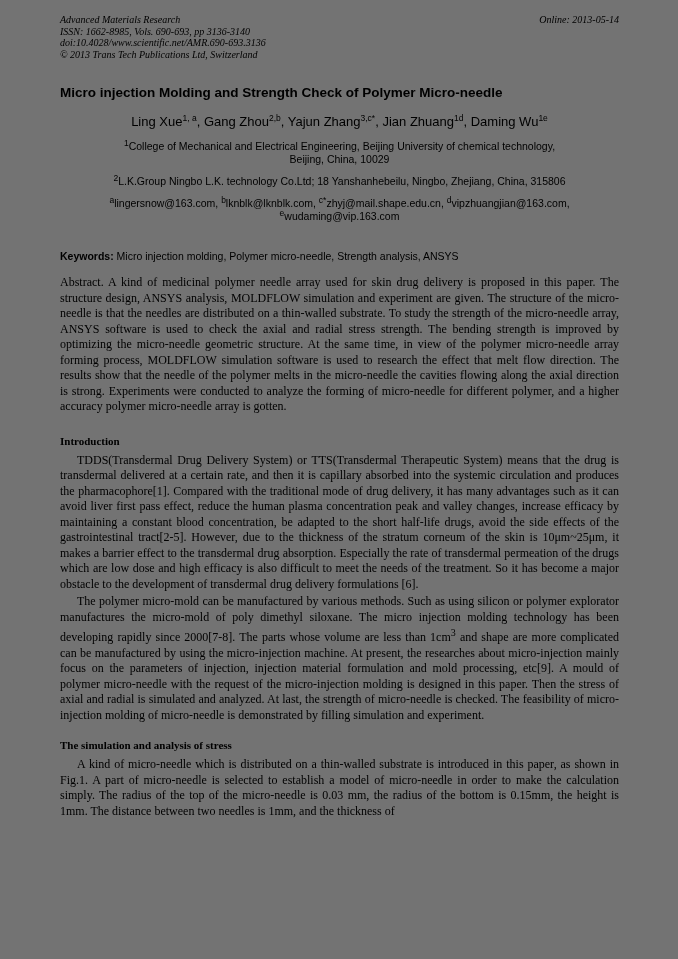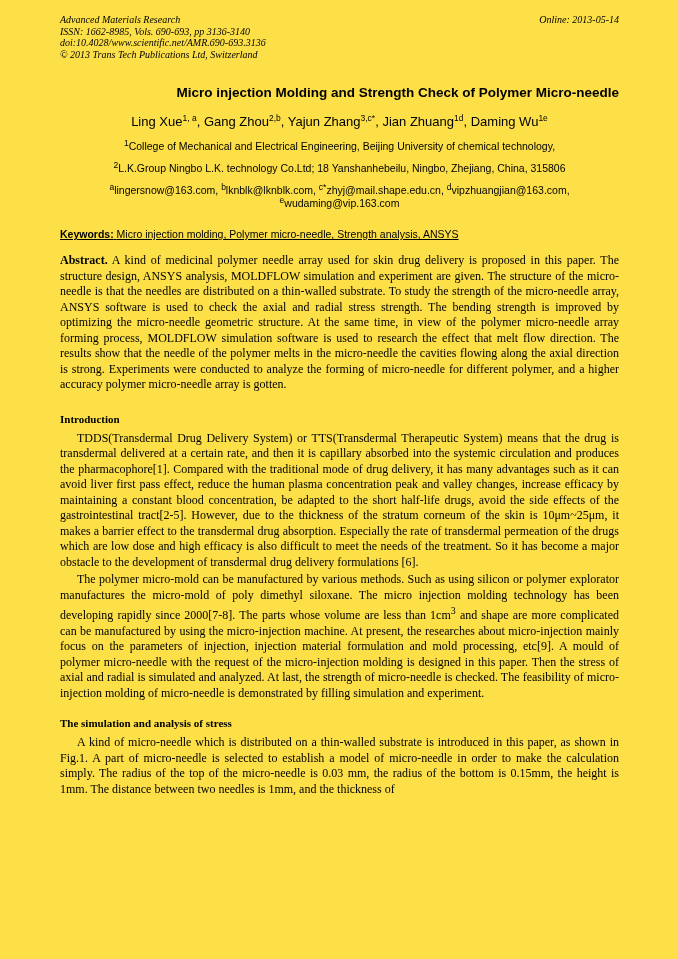--- a/index.html
+++ b/index.html
@@ -1,21 +1,21 @@
 <!DOCTYPE html>
 <html><head>
 <meta charset="utf-8">
 <style>
   html, body { margin: 0; padding: 0; background: #ffffff; }
   .page {
     position: relative;
     width: 678px;
     height: 959px;
     box-sizing: border-box;
-    background: #fde047;
+    background: #737373;
     color: #000000;
     padding: 14px 59px 0 60px;
     overflow: hidden;
     font-family: "Liberation Serif", serif;
   }
   
   .pdf-header {
     display: flex;
     justify-content: space-between;
     align-items: flex-start;
@@ -23,21 +23,21 @@
     font-size: 10px;
     line-height: 11.5px;
     font-family: "Liberation Serif", serif;
   }
   .header-left div { white-space: nowrap; }
   .header-right { white-space: nowrap; }
 
   
   .title {
     margin: 24px 0 0 0;
-    text-align: right;
+    text-align: left;
     font-family: "Liberation Sans", sans-serif;
     font-weight: bold;
     font-size: 13.5px;
     line-height: 17px;
   }
   .authors {
     margin-top: 13px;
     text-align: center;
     font-family: "Liberation Sans", sans-serif;
     font-size: 13px;
@@ -54,38 +54,37 @@
     font-size: 10.5px;
     line-height: 13px;
   }
   .affil1 { margin-top: 10px; }
   .affil2 { margin-top: 9px; }
   .emails-line1 { margin-top: 9px; }
   .emails-line2 { margin-top: 0; }
 
   
   .keywords {
-    margin: 18px 0 0 0;
+    margin: 27px 0 0 0;
     font-family: "Liberation Sans", sans-serif;
     font-size: 10.5px;
     line-height: 13px;
-    text-decoration: underline;
   }
   .keywords b { font-weight: bold; }
 
   
   .abstract, .body {
     margin: 0;
     text-align: justify;
     font-size: 12px;
     line-height: 15.5px;
     font-family: "Liberation Serif", serif;
   }
   .abstract { margin-top: 12px; }
-  .abstract b { font-weight: bold; }
+  .abstract b { font-weight: normal; }
   .section-heading {
     margin: 18px 0 4px 0;
     font-size: 11px;
     line-height: 16px;
     font-weight: bold;
     font-family: "Liberation Serif", serif;
   }
   .section-heading.sim { margin-top: 14px; }
   .body.indent { text-indent: 17px; }
   .body + .body { margin-top: 2px; }
@@ -107,20 +106,21 @@
   </header>
 
   <h1 class="title">Micro injection Molding and Strength Check of Polymer Micro-needle</h1>
 
   <div class="authors">
     <span>Ling Xue</span><sup>1, a</sup><span>, </span><span>Gang Zhou</span><sup>2,b</sup><span>, </span><span>Yajun Zhang</span><sup>3,c*</sup><span>, </span><span>Jian Zhuang</span><sup>1d</sup><span>, </span><span>Daming Wu</span><sup>1e</sup>
   </div>
 
   <div class="affil affil1">
     <div><sup>1</sup><span>College of Mechanical and Electrical Engineering, Beijing University of chemical technology,</span></div>
+    <div>Beijing, China, 10029</div>
   </div>
 
   <div class="affil affil2">
     <sup>2</sup><span>L.K.Group Ningbo L.K. technology Co.Ltd; 18 Yanshanhebeilu, Ningbo, Zhejiang, China, 315806</span>
   </div>
 
   <div class="emails emails-line1">
     <span class="email"><sup>a</sup><span>lingersnow@163.com,</span></span>
     <span class="email"><sup>b</sup><span>lknblk@lknblk.com,</span></span>
     <span class="email"><sup>c*</sup><span>zhyj@mail.shape.edu.cn,</span></span>

